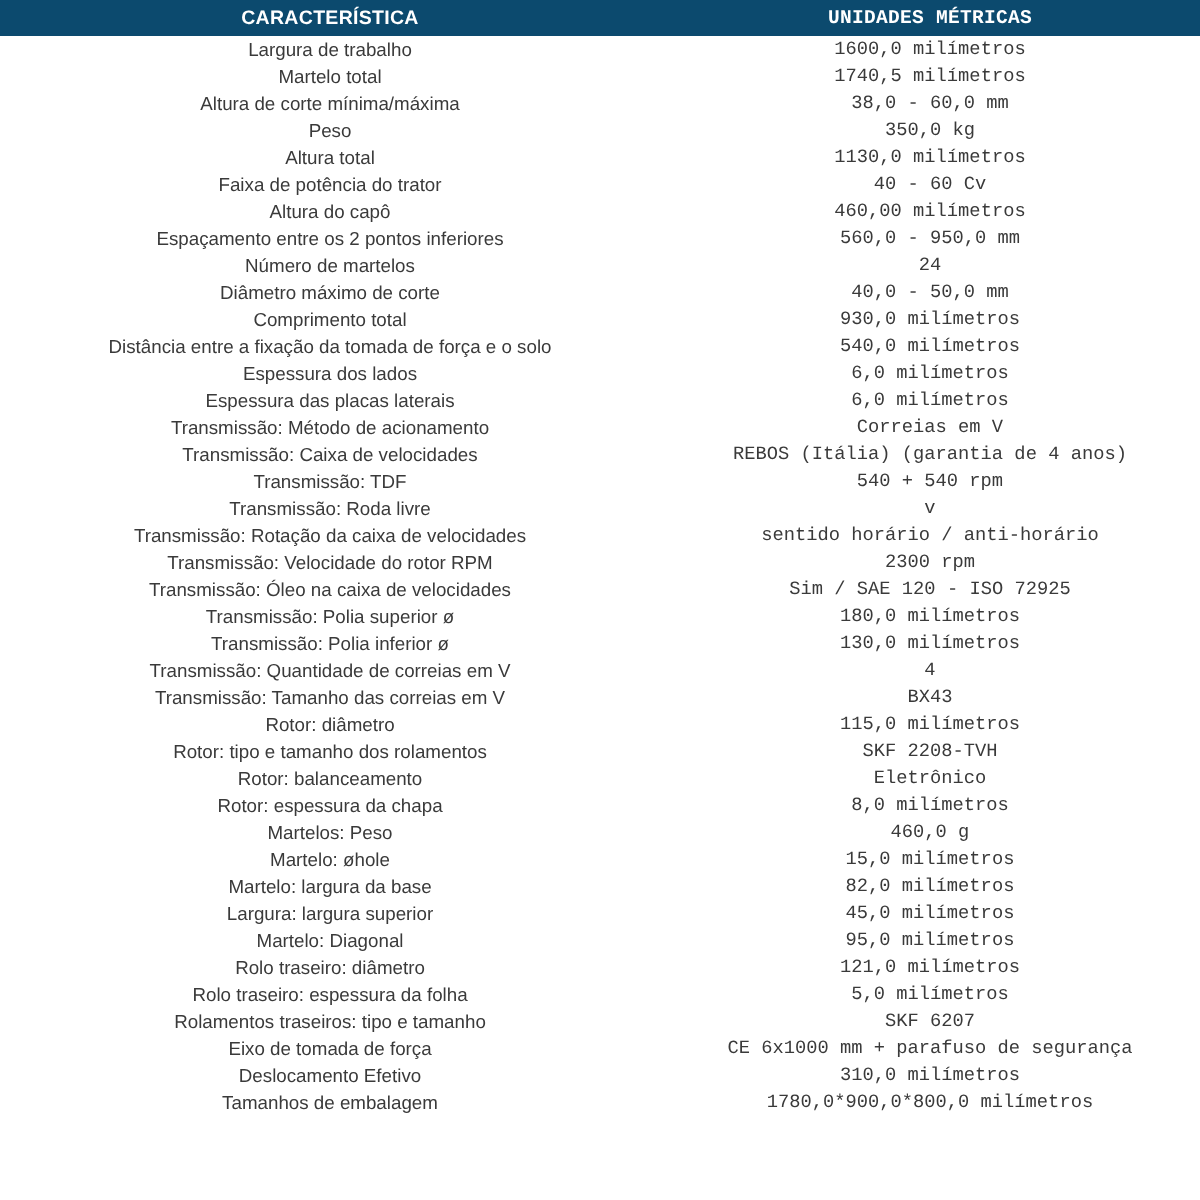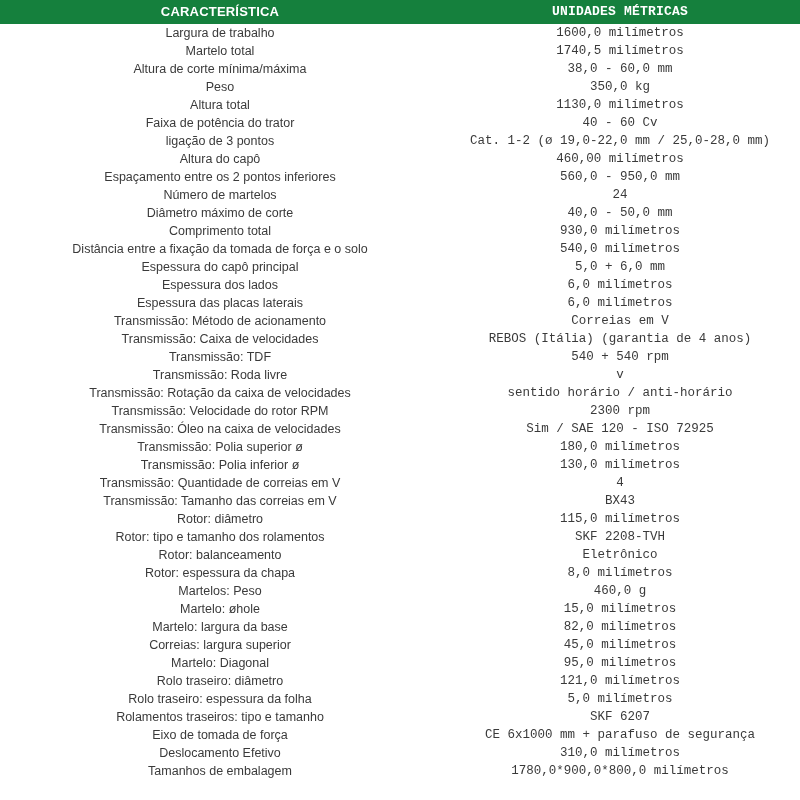--- a/index.html
+++ b/index.html
@@ -13,21 +13,21 @@
     font-family: "Liberation Sans", sans-serif;
     color: #333333;
     overflow: hidden;
   }
   .spec-table {
     width: 800px;
     border-collapse: collapse;
     table-layout: fixed;
   }
   .spec-table th {
-    background: #15803d;
+    background: #0c4a6e;
     color: #ffffff;
     font-size: 13px;
     font-weight: bold;
     padding: 4px 0 5px 0;
     text-align: center;
     letter-spacing: 0.2px;
   }
   .spec-table th.col-feature { width: 440px; }
   .spec-table th.col-units  { width: 360px; font-family: Liberation Mono, monospace; }
   .spec-table td {
@@ -70,24 +70,20 @@
       </tr>
       <tr>
         <td class="feature">Altura total</td>
         <td class="value">1130,0 milímetros</td>
       </tr>
       <tr>
         <td class="feature">Faixa de potência do trator</td>
         <td class="value">40 - 60 Cv</td>
       </tr>
       <tr>
-        <td class="feature">ligação de 3 pontos</td>
-        <td class="value">Cat. 1-2 (ø 19,0-22,0 mm / 25,0-28,0 mm)</td>
-      </tr>
-      <tr>
         <td class="feature">Altura do capô</td>
         <td class="value">460,00 milímetros</td>
       </tr>
       <tr>
         <td class="feature">Espaçamento entre os 2 pontos inferiores</td>
         <td class="value">560,0 - 950,0 mm</td>
       </tr>
       <tr>
         <td class="feature">Número de martelos</td>
         <td class="value">24</td>
@@ -98,24 +94,20 @@
       </tr>
       <tr>
         <td class="feature">Comprimento total</td>
         <td class="value">930,0 milímetros</td>
       </tr>
       <tr>
         <td class="feature">Distância entre a fixação da tomada de força e o solo</td>
         <td class="value">540,0 milímetros</td>
       </tr>
       <tr>
-        <td class="feature">Espessura do capô principal</td>
-        <td class="value">5,0 + 6,0 mm</td>
-      </tr>
-      <tr>
         <td class="feature">Espessura dos lados</td>
         <td class="value">6,0 milímetros</td>
       </tr>
       <tr>
         <td class="feature">Espessura das placas laterais</td>
         <td class="value">6,0 milímetros</td>
       </tr>
       <tr>
         <td class="feature">Transmissão: Método de acionamento</td>
         <td class="value">Correias em V</td>
@@ -182,21 +174,21 @@
       </tr>
       <tr>
         <td class="feature">Martelo: øhole</td>
         <td class="value">15,0 milímetros</td>
       </tr>
       <tr>
         <td class="feature">Martelo: largura da base</td>
         <td class="value">82,0 milímetros</td>
       </tr>
       <tr>
-        <td class="feature">Correias: largura superior</td>
+        <td class="feature">Largura: largura superior</td>
         <td class="value">45,0 milímetros</td>
       </tr>
       <tr>
         <td class="feature">Martelo: Diagonal</td>
         <td class="value">95,0 milímetros</td>
       </tr>
       <tr>
         <td class="feature">Rolo traseiro: diâmetro</td>
         <td class="value">121,0 milímetros</td>
       </tr>

